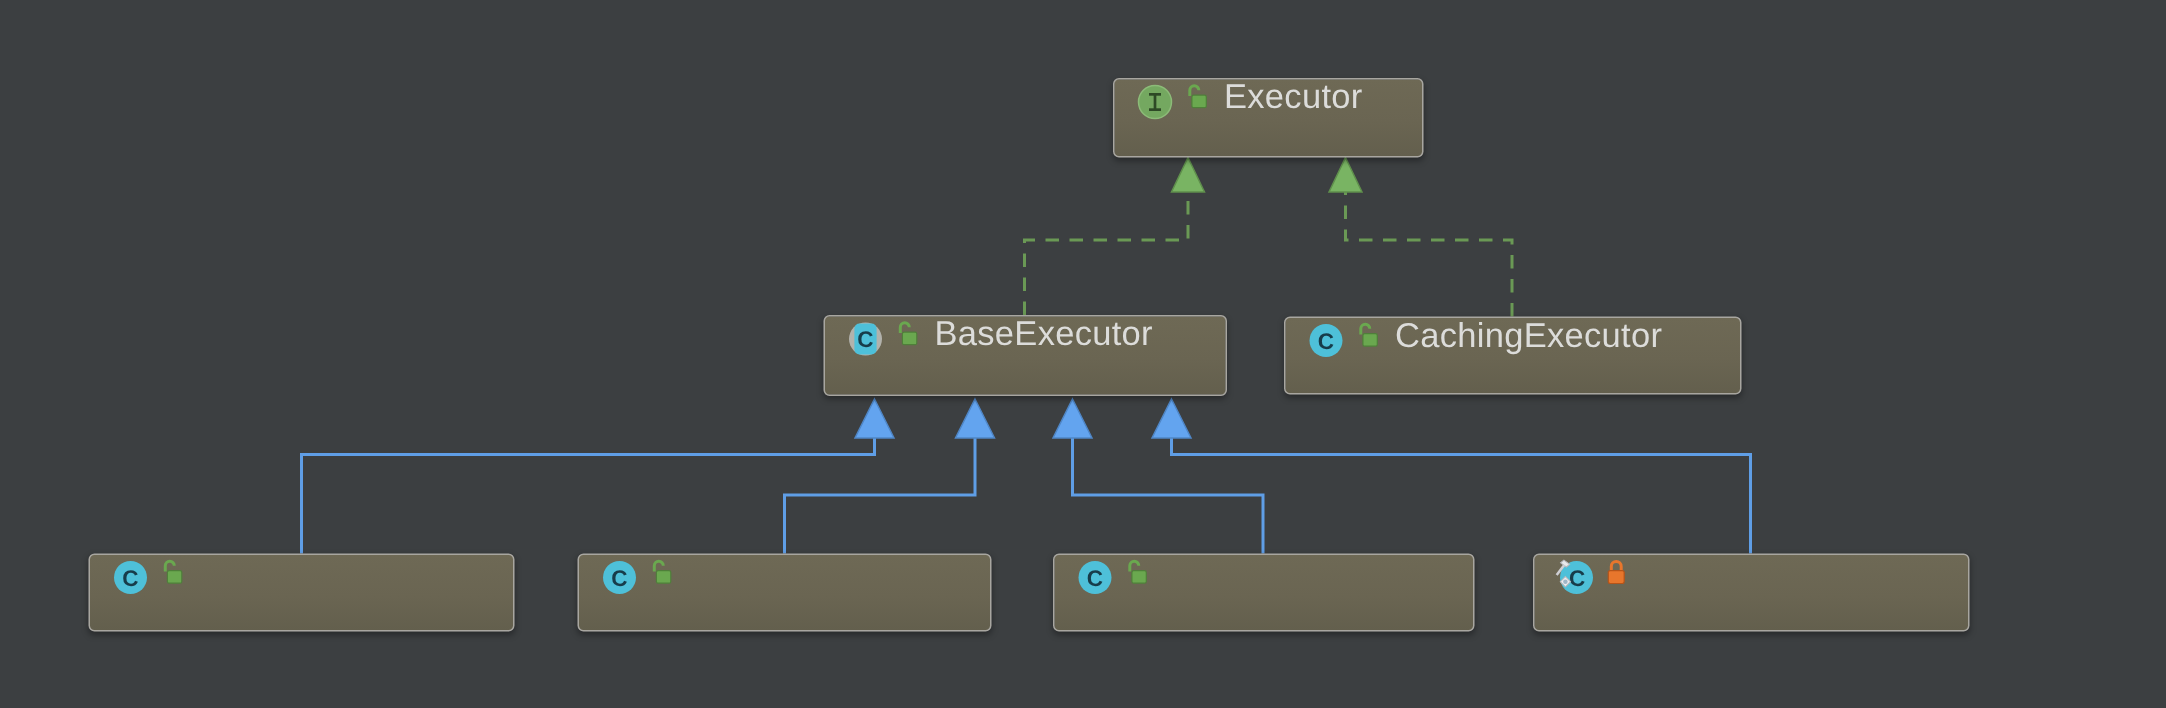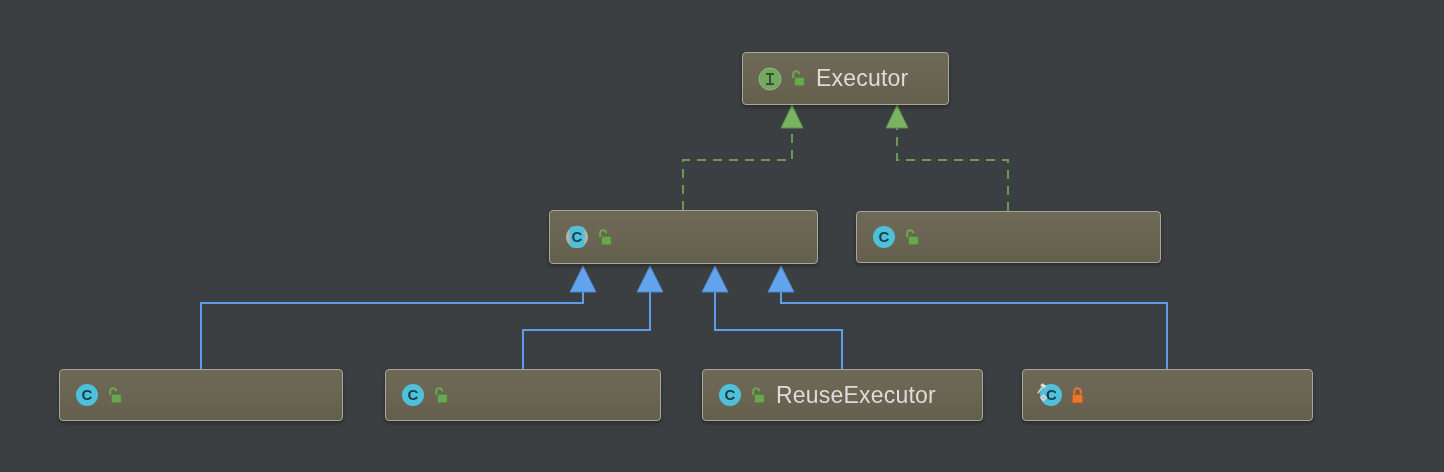--- a/index.html
+++ b/index.html
@@ -32,21 +32,20 @@
   }
   .uml-node {
     position: absolute;
     box-sizing: border-box;
     background: linear-gradient(180deg, #6e6955 0%, #6a6552 55%, #635f4d 100%);
     border: 1px solid #a8a6a0;
     border-radius: 4px;
     box-shadow: 0 2px 4px rgba(0,0,0,0.35);
     display: flex;
     flex-direction: row;
-    align-items: center;
     padding: 0 14px 0 12px;
     z-index: 5;
   }
   .node-icon-slot {
     flex: 0 0 auto;
     display: flex;
     align-items: center;
     justify-content: center;
     width: 30px;
     height: 30px;
@@ -131,35 +130,37 @@
         <rect x="6.6" y="3.6" width="14.8" height="20.8" rx="3.4" fill="#4ec0d9"></rect>
         <text x="14" y="19.4" font-family="Liberation Sans, sans-serif" font-size="15" font-weight="bold" fill="#173c4a" text-anchor="middle">C</text>
       </svg>
     </span>
     <span class="node-lock-slot">
       <svg width="17" height="19" viewBox="0 0 17 19" xmlns="http://www.w3.org/2000/svg">
         <path d="M4.2 9 L4.2 5.2 A3 3 0 0 1 10.2 5.2" fill="none" stroke="#6aa84f" stroke-width="2"></path>
         <rect x="5.6" y="8.4" width="9.6" height="8.4" rx="1.2" fill="#6aa84f" stroke="#4f7f3a" stroke-width="0.8"></rect>
       </svg>
     </span>
+    <span class="node-label">BaseExecutor</span>
   </div>
 
   <div class="uml-node" style="left: 856px; top: 211px; width: 305px; height: 52px;">
     <span class="node-icon-slot">
       <svg width="28" height="28" viewBox="0 0 28 28" xmlns="http://www.w3.org/2000/svg">
         <circle cx="14" cy="14" r="11" fill="#4ec0d9"></circle>
         <text x="14" y="19.4" font-family="Liberation Sans, sans-serif" font-size="15" font-weight="bold" fill="#173c4a" text-anchor="middle">C</text>
       </svg>
     </span>
     <span class="node-lock-slot">
       <svg width="17" height="19" viewBox="0 0 17 19" xmlns="http://www.w3.org/2000/svg">
         <path d="M4.2 9 L4.2 5.2 A3 3 0 0 1 10.2 5.2" fill="none" stroke="#6aa84f" stroke-width="2"></path>
         <rect x="5.6" y="8.4" width="9.6" height="8.4" rx="1.2" fill="#6aa84f" stroke="#4f7f3a" stroke-width="0.8"></rect>
       </svg>
     </span>
+    <span class="node-label">CachingExecutor</span>
   </div>
 
   <div class="uml-node" style="left: 59px; top: 369px; width: 284px; height: 52px;">
     <span class="node-icon-slot">
       <svg width="28" height="28" viewBox="0 0 28 28" xmlns="http://www.w3.org/2000/svg">
         <circle cx="14" cy="14" r="11" fill="#4ec0d9"></circle>
         <text x="14" y="19.4" font-family="Liberation Sans, sans-serif" font-size="15" font-weight="bold" fill="#173c4a" text-anchor="middle">C</text>
       </svg>
     </span>
     <span class="node-lock-slot">
@@ -191,21 +192,20 @@
         <circle cx="14" cy="14" r="11" fill="#4ec0d9"></circle>
         <text x="14" y="19.4" font-family="Liberation Sans, sans-serif" font-size="15" font-weight="bold" fill="#173c4a" text-anchor="middle">C</text>
       </svg>
     </span>
     <span class="node-lock-slot">
       <svg width="17" height="19" viewBox="0 0 17 19" xmlns="http://www.w3.org/2000/svg">
         <path d="M4.2 9 L4.2 5.2 A3 3 0 0 1 10.2 5.2" fill="none" stroke="#6aa84f" stroke-width="2"></path>
         <rect x="5.6" y="8.4" width="9.6" height="8.4" rx="1.2" fill="#6aa84f" stroke="#4f7f3a" stroke-width="0.8"></rect>
       </svg>
     </span>
-    <span class="node-label">ReuseExecutor</span>
   </div>
 
   <div class="uml-node" style="left: 1022px; top: 369px; width: 291px; height: 52px;">
     <span class="node-icon-slot">
       <svg width="30" height="30" viewBox="0 0 30 30" xmlns="http://www.w3.org/2000/svg">
         <circle cx="16" cy="15" r="11" fill="#4ec0d9"></circle>
         <text x="16.5" y="20.4" font-family="Liberation Sans, sans-serif" font-size="15" font-weight="bold" fill="#173c4a" text-anchor="middle">C</text>
         <g>
           <path d="M7.6 3.4 L11.4 6.2 L9.2 8.0 L5.4 5.2 Z" fill="#e9e9ea" stroke="#b9b9bd" stroke-width="0.7"></path>
           <rect x="7.0" y="6.6" width="1.7" height="8.4" transform="rotate(37 7.8 6.6)" fill="#cfcfd4"></rect>

